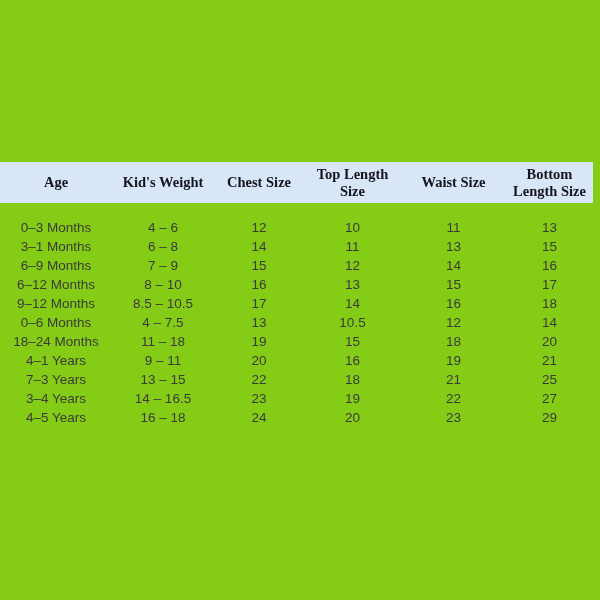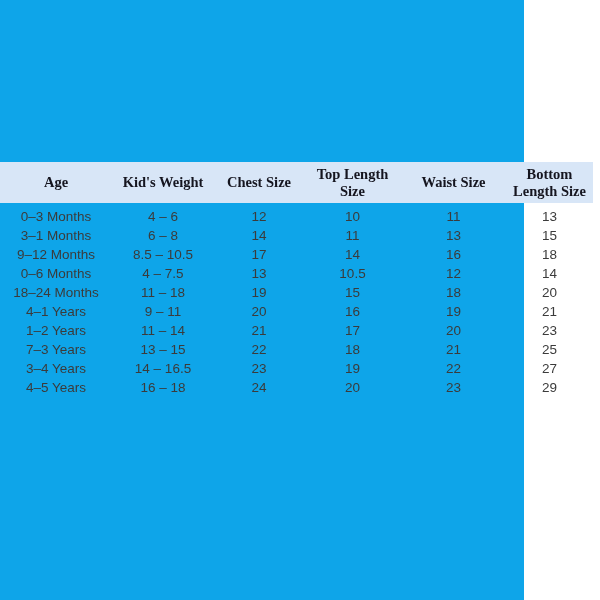--- a/index.html
+++ b/index.html
@@ -4,22 +4,22 @@
 <style>
   * { margin: 0; padding: 0; box-sizing: border-box; }
   html, body {
     width: 600px; height: 600px;
     background: #ffffff;
     font-family: "Liberation Sans", sans-serif;
     overflow: hidden;
   }
   .canvas {
     position: relative;
-    width: 524px; height: 600px;
-    background: #0ea5e9;
+    width: 600px; height: 600px;
+    background: #84cc16;
   }
   .table-wrap {
     position: absolute;
     left: 0; top: 162px;
     width: 593px;
     height: 289px;
     overflow: hidden;
   }
   table.size-chart {
     width: 593px;
@@ -48,21 +48,21 @@
     color: #3b3b3b;
     font-family: "Liberation Sans", sans-serif;
     font-size: 13.5px;
     height: 19px;
     line-height: 19px;
     text-align: center;
     vertical-align: middle;
     white-space: nowrap;
     padding: 0;
   }
-  table.size-chart tbody tr:first-child td { padding-top: 4px; }
+  table.size-chart tbody tr:first-child td { padding-top: 15px; }
 </style>
 </head>
 <body>
 
 <div class="canvas">
   <div class="table-wrap">
     <table class="size-chart">
       <colgroup>
         <col class="c1">
           <col class="c2">
@@ -92,20 +92,36 @@
           </tr>
           <tr>
             <td>3–1 Months</td>
             <td>6 – 8</td>
             <td>14</td>
             <td>11</td>
             <td>13</td>
             <td>15</td>
           </tr>
           <tr>
+            <td>6–9 Months</td>
+            <td>7 – 9</td>
+            <td>15</td>
+            <td>12</td>
+            <td>14</td>
+            <td>16</td>
+          </tr>
+          <tr>
+            <td>6–12 Months</td>
+            <td>8 – 10</td>
+            <td>16</td>
+            <td>13</td>
+            <td>15</td>
+            <td>17</td>
+          </tr>
+          <tr>
             <td>9–12 Months</td>
             <td>8.5 – 10.5</td>
             <td>17</td>
             <td>14</td>
             <td>16</td>
             <td>18</td>
           </tr>
           <tr>
             <td>0–6 Months</td>
             <td>4 – 7.5</td>
@@ -124,28 +140,20 @@
           </tr>
           <tr>
             <td>4–1 Years</td>
             <td>9 – 11</td>
             <td>20</td>
             <td>16</td>
             <td>19</td>
             <td>21</td>
           </tr>
           <tr>
-            <td>1–2 Years</td>
-            <td>11 – 14</td>
-            <td>21</td>
-            <td>17</td>
-            <td>20</td>
-            <td>23</td>
-          </tr>
-          <tr>
             <td>7–3 Years</td>
             <td>13 – 15</td>
             <td>22</td>
             <td>18</td>
             <td>21</td>
             <td>25</td>
           </tr>
           <tr>
             <td>3–4 Years</td>
             <td>14 – 16.5</td>

